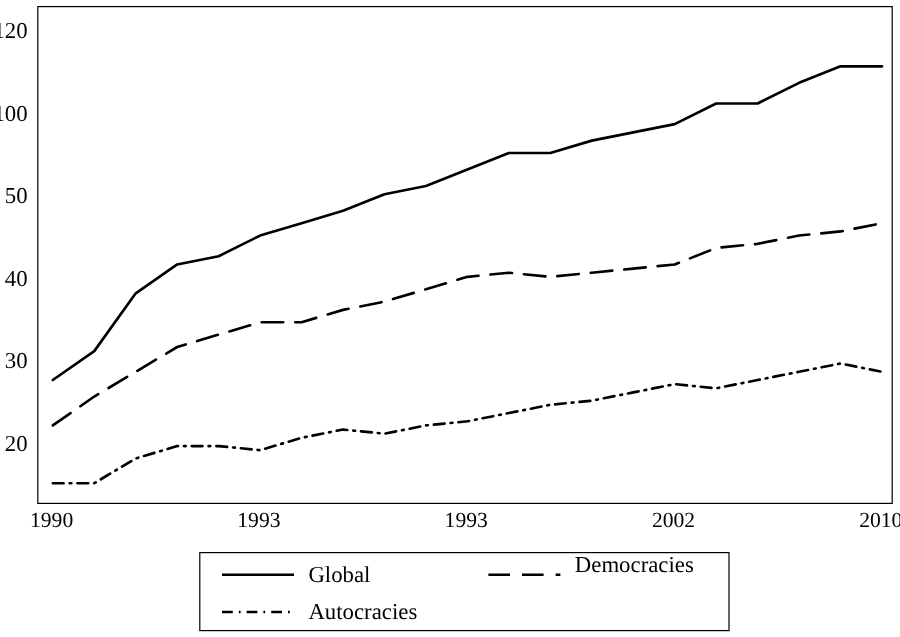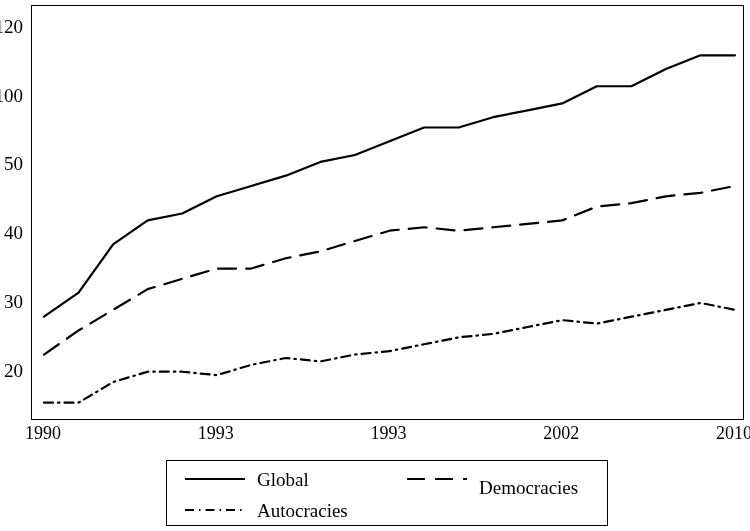--- a/index.html
+++ b/index.html
@@ -81,21 +81,21 @@
     width: 442px;
     height: 66px;
   }
   .legend-label {
     position: absolute;
     font-size: 19px;
     line-height: 19px;
     white-space: nowrap;
   }
   #lbl-global { left: 90px; top: 9px; }
-  #lbl-dem { left: 312px; top: 17px; }
+  #lbl-dem { left: 312px; top: 1px; }
   #lbl-auto { left: 90px; top: 40px; }
 </style>
 </head>
 <body>
 
 <div id="root">
 
   <div id="plot-area">
     <svg id="chart-svg" viewBox="0 0 713 415" preserveAspectRatio="none">
       <polyline id="line-global" fill="none" stroke="#000000" stroke-width="2.2" stroke-linejoin="round" stroke-linecap="round" points="12.00,310.69 46.55,286.61 81.10,238.46 115.65,214.38 150.20,207.50 184.75,190.30 219.30,179.98 253.85,169.66 288.40,155.91 322.95,149.03 357.50,135.27 392.05,121.51 426.60,121.51 461.15,111.19 495.70,104.31 530.25,97.43 564.80,80.23 599.35,80.23 633.90,63.03 668.45,49.28 703.00,49.28"></polyline>

